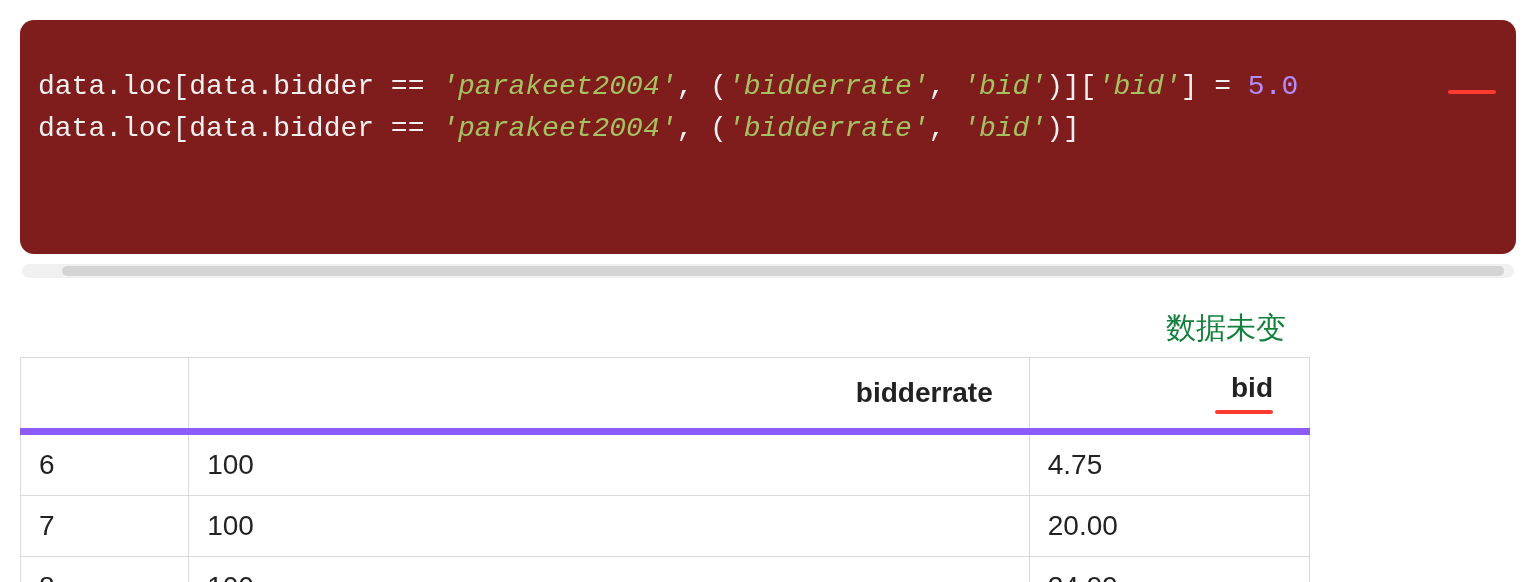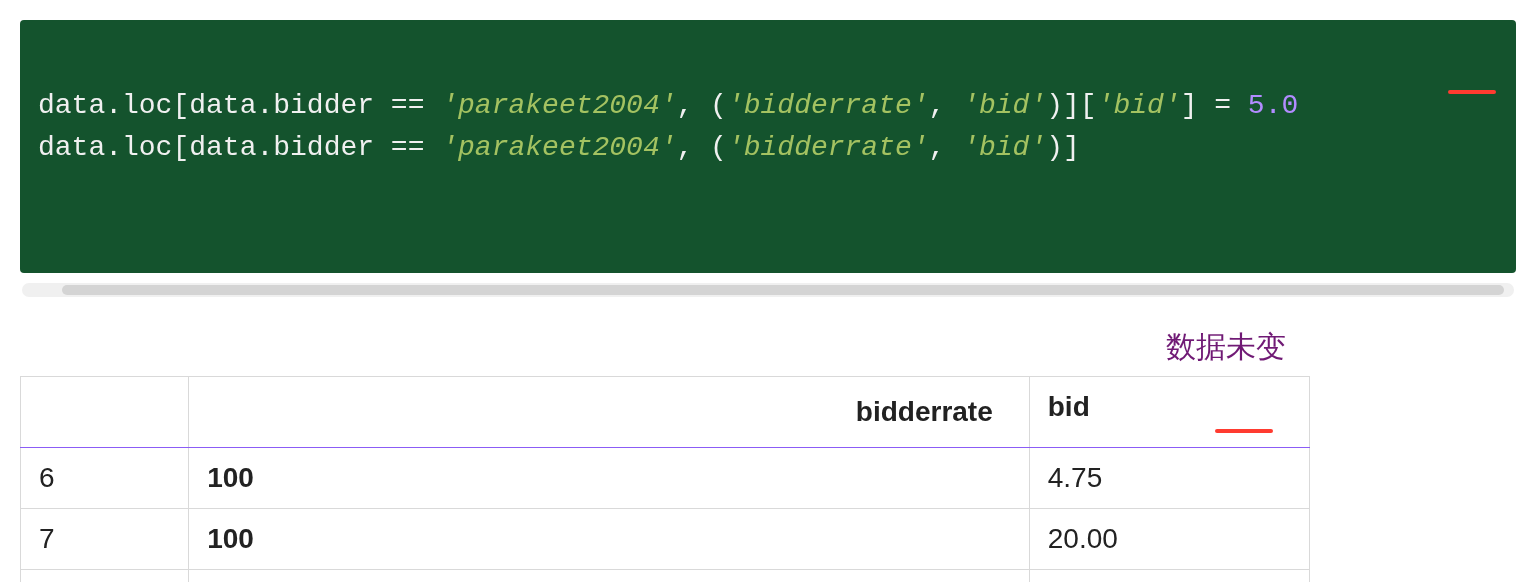--- a/index.html
+++ b/index.html
@@ -10,23 +10,23 @@
     background: #ffffff;
     width: 1536px;
   }
   .wrap {
     padding: 20px 20px 20px 20px;
     position: relative;
   }
 
   
   .code-block {
-    background: #14532d;
-    border-radius: 4px;
-    padding: 23px 18px 20px 18px;
+    background: #7f1d1d;
+    border-radius: 14px;
+    padding: 4px 18px 20px 18px;
     font-family: "SFMono-Regular", Consolas, "Liberation Mono", Menlo, Courier, monospace;
     font-size: 28px;
     line-height: 1.5;
     color: #f5f5f5;
     white-space: pre;
     overflow: hidden;
     position: relative;
   }
   .tok-default { color: #f0f0f0; }
   .tok-string  { color: #a4c261; font-style: italic; }
@@ -62,21 +62,21 @@
   }
 
   
   .annot-row {
     text-align: right;
     padding-right: 230px;
     margin-top: 30px;
     margin-bottom: 8px;
   }
   .annot {
-    color: #701a75;
+    color: #15803d;
     font-size: 30px;
   }
 
   
   .underline-bid {
     display: block;
     width: 58px;
     height: 4px;
     background: #ff3b30;
     border-radius: 2px;
@@ -94,28 +94,28 @@
     border: 1px solid #d9d9d9;
     padding: 14px 18px;
     font-size: 28px;
     color: #222;
     text-align: left;
     vertical-align: middle;
   }
   table.df thead th {
     font-weight: 700;
     border-top: 1px solid #d9d9d9;
-    border-bottom: 1px solid #8b5cf6;
+    border-bottom: 7px solid #8b5cf6;
     background: #fff;
   }
   table.df thead th.col-bidderrate { text-align: right; padding-right: 36px; }
-  table.df thead th.col-bid        { padding-right: 36px; position: relative; }
+  table.df thead th.col-bid        { text-align: right; padding-right: 36px; position: relative; }
   table.df tbody th { font-weight: 400; }
   .col-idx  { width: 168px; }
-  .col-rate { width: 840px; font-weight: bold; }
+  .col-rate { width: 840px; }
   .col-bid  { width: 280px; }
 </style>
 </head>
 <body>
 
 <div class="wrap">
 
   <div class="code-block">
 <span><span class="tok-default">data.loc[data.bidder == </span><span class="tok-string">'parakeet2004'</span><span class="tok-default">, (</span><span class="tok-string">'bidderrate'</span><span class="tok-default">, </span><span class="tok-string">'bid'</span><span class="tok-default">)][</span><span class="tok-string">'bid'</span><span class="tok-default">] = </span><span class="tok-number">5.0</span></span>
 <span><span class="tok-default">data.loc[data.bidder == </span><span class="tok-string">'parakeet2004'</span><span class="tok-default">, (</span><span class="tok-string">'bidderrate'</span><span class="tok-default">, </span><span class="tok-string">'bid'</span><span class="tok-default">)]</span></span>

